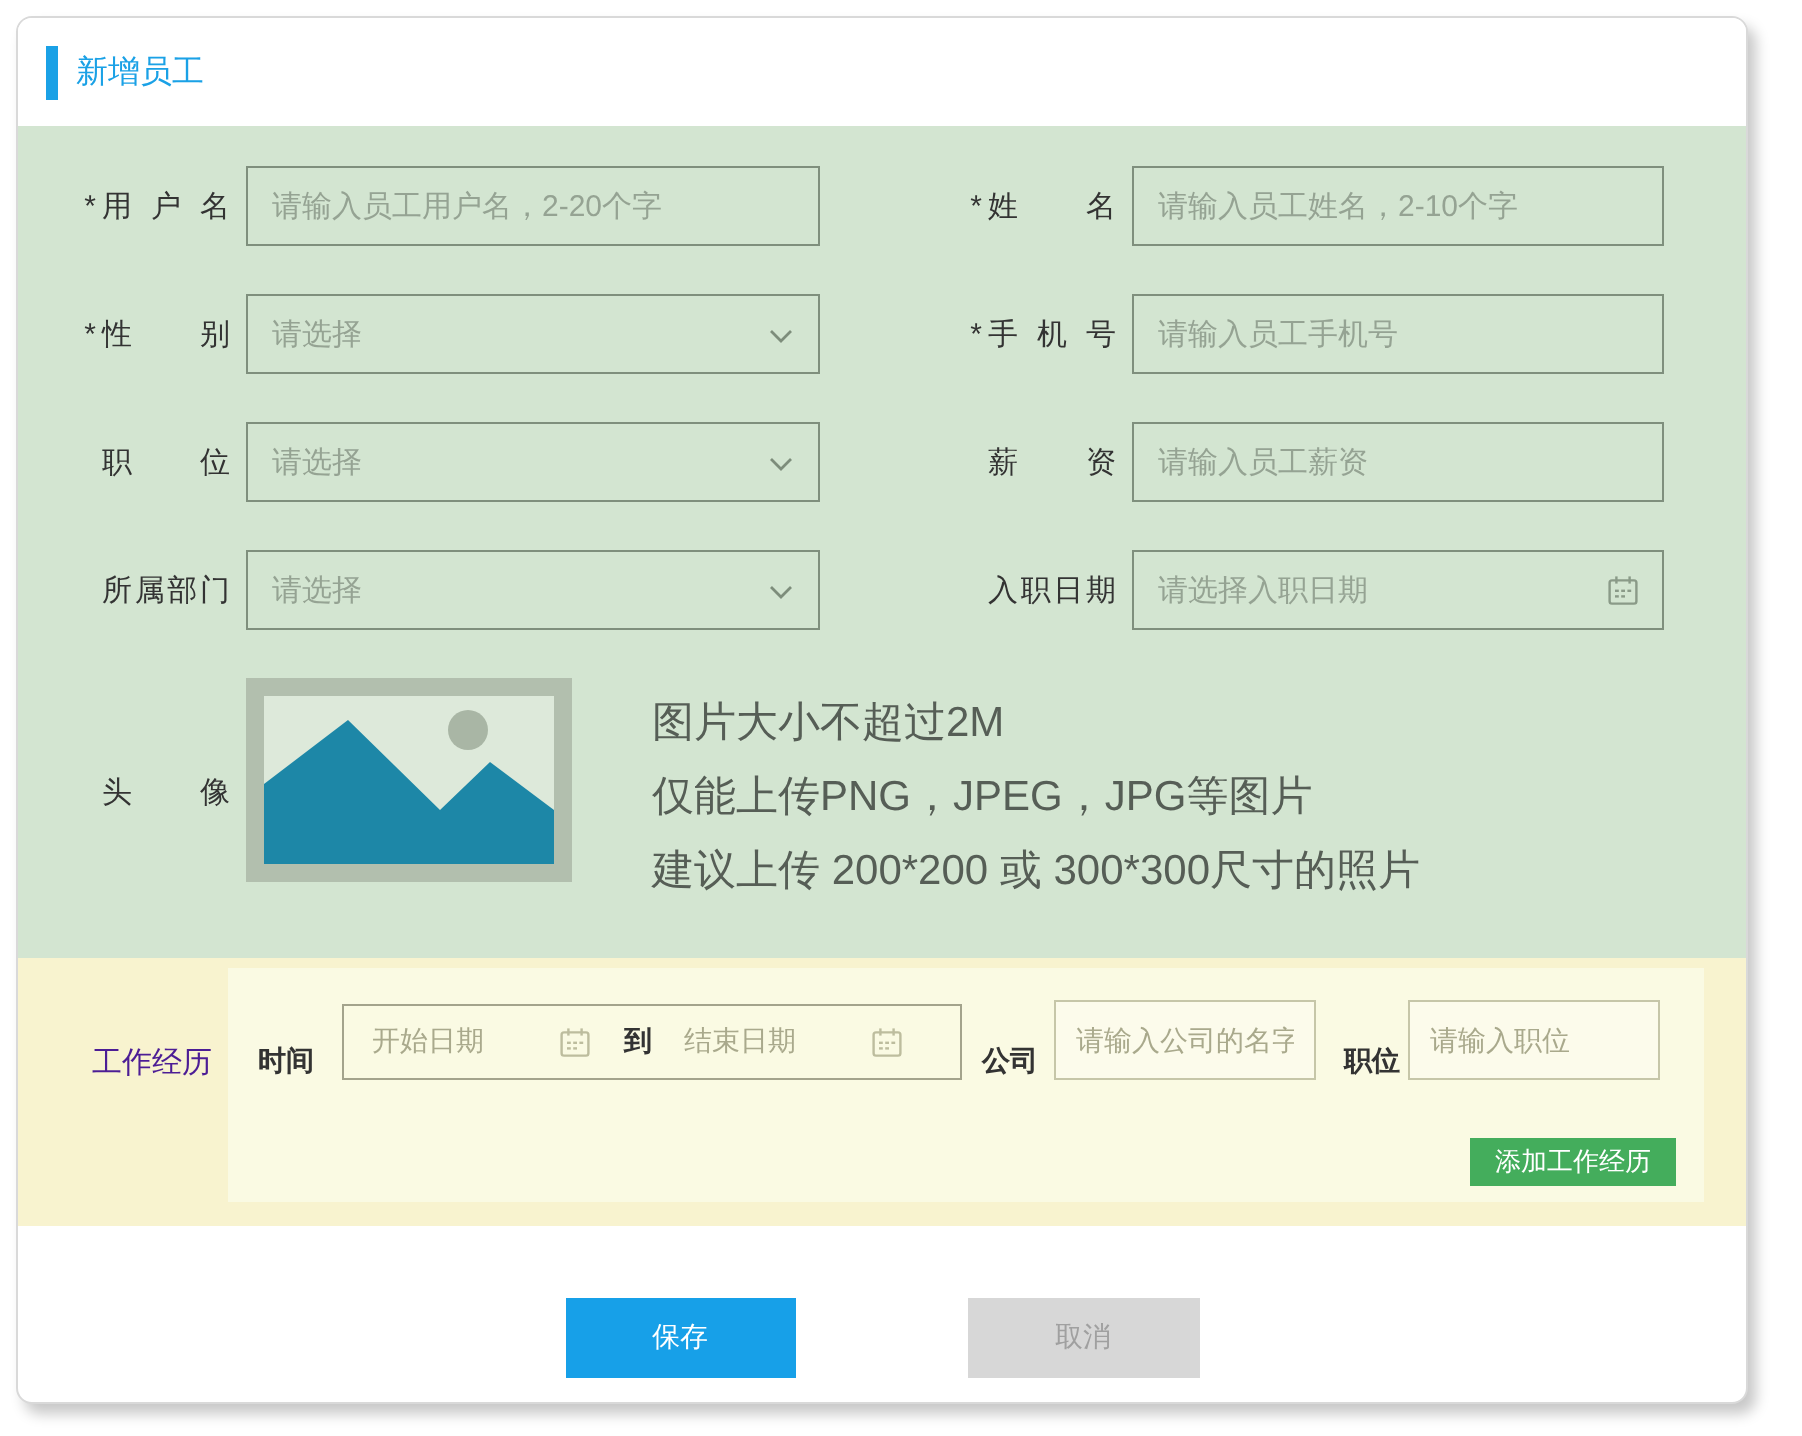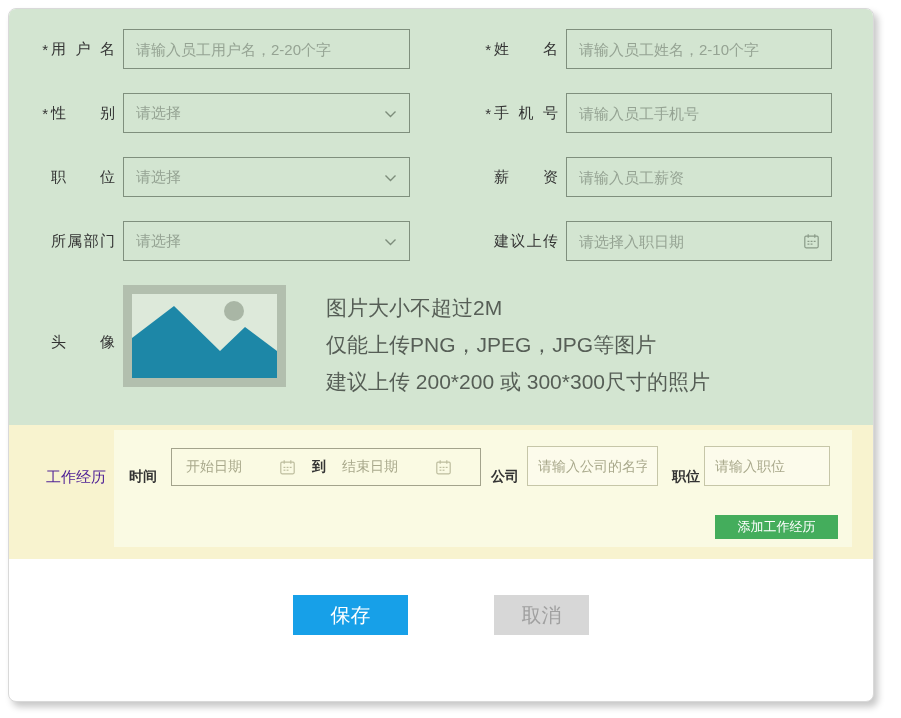--- a/index.html
+++ b/index.html
@@ -55,33 +55,37 @@
   .range { width: 310px; height: 38px; border: 1px solid #a3a38c; display: flex; align-items: center; padding: 0 28px 0 14px; margin-left: 14px; cursor: pointer; }
   .range .ph { flex: 1; color: #a9a98c; }
   .cal-y { color: #bdbd9e; flex: none; }
   .to { margin: 0 16px; color: #333; font-weight: 600; }
   .ytxt { height: 40px; border: 1px solid #c6c6a8; background: #fcfbeb; padding: 0 10px; font: inherit; font-size: 14px; color: #333; outline: none; }
   .ytxt::placeholder { color: #a9a98c; opacity: 1; }
   .company-in { width: 131px; margin-left: 8px; }
   .job-in { width: 126px; margin-left: 4px; }
   .ml10 { margin-left: 10px; }
   .ml14 { margin-left: 14px; }
-  .add-btn { position: absolute; right: 14px; bottom: 8px; width: 123px; height: 24px; background: #44ad5c; color: #ffffff; border: none; font: inherit; font-size: 13px; cursor: pointer; }
+  .add-btn { position: absolute; right: 14px; bottom: 8px; width: 103px; height: 24px; background: #44ad5c; color: #ffffff; border: none; font: inherit; font-size: 13px; cursor: pointer; }
   
   .footer { display: flex; justify-content: center; gap: 86px; padding-top: 36px; background: #ffffff; }
-  .btn { height: 40px; border: none; font: inherit; font-size: 20px; cursor: pointer; }
+  .btn { height: 40px; border: none; font: inherit; font-size: 14px; cursor: pointer; }
   .save { width: 115px; background: #17a0e8; color: #ffffff; }
-  .cancel { width: 95px; background: #d7d7d7; color: #a0a0a0; }
+  .cancel { width: 116px; background: #d7d7d7; color: #a0a0a0; }
   svg { display: block; }
 </style>
 </head>
 <body>
 
 <div class="card">
 
+  <div class="hd">
+    <div class="accent"></div>
+    <div class="hd-title">新增员工</div>
+  </div>
 
   <div class="green">
 
     <div class="frow">
       <div class="fld">
         <div class="lbl">
           <span class="mark">*</span>
           <span class="lbl-t">用户名</span>
         </div>
         <div class="ctl">
@@ -162,21 +166,21 @@
           <span class="chev">
             <svg width="13" height="8" viewBox="0 0 13 8" fill="none" stroke="currentColor" stroke-width="1.4">
                 <polyline points="1.5,1.5 6.5,6.5 11.5,1.5"></polyline>
               </svg>
           </span>
         </div>
       </div>
       <div class="fld fld-r">
         <div class="lbl">
           <span class="mark"></span>
-          <span class="lbl-t">建议上传</span>
+          <span class="lbl-t">入职日期</span>
         </div>
         <div class="ctl ctl-r">
           <input class="txt date-txt" type="text" placeholder="请选择入职日期" style="">
           <span class="cal-in">
             <svg width="17" height="17" viewBox="0 0 17 17" fill="none" stroke="currentColor" stroke-width="1.2">
               <rect x="1.8" y="3.2" width="13.4" height="11.6" rx="1.2"></rect>
               <line x1="5.2" y1="1.2" x2="5.2" y2="4.8"></line>
                 <line x1="11.8" y1="1.2" x2="11.8" y2="4.8"></line>
               <line x1="4.5" y1="8.4" x2="6.4" y2="8.4"></line>
                 <line x1="7.6" y1="8.4" x2="9.5" y2="8.4"></line>

